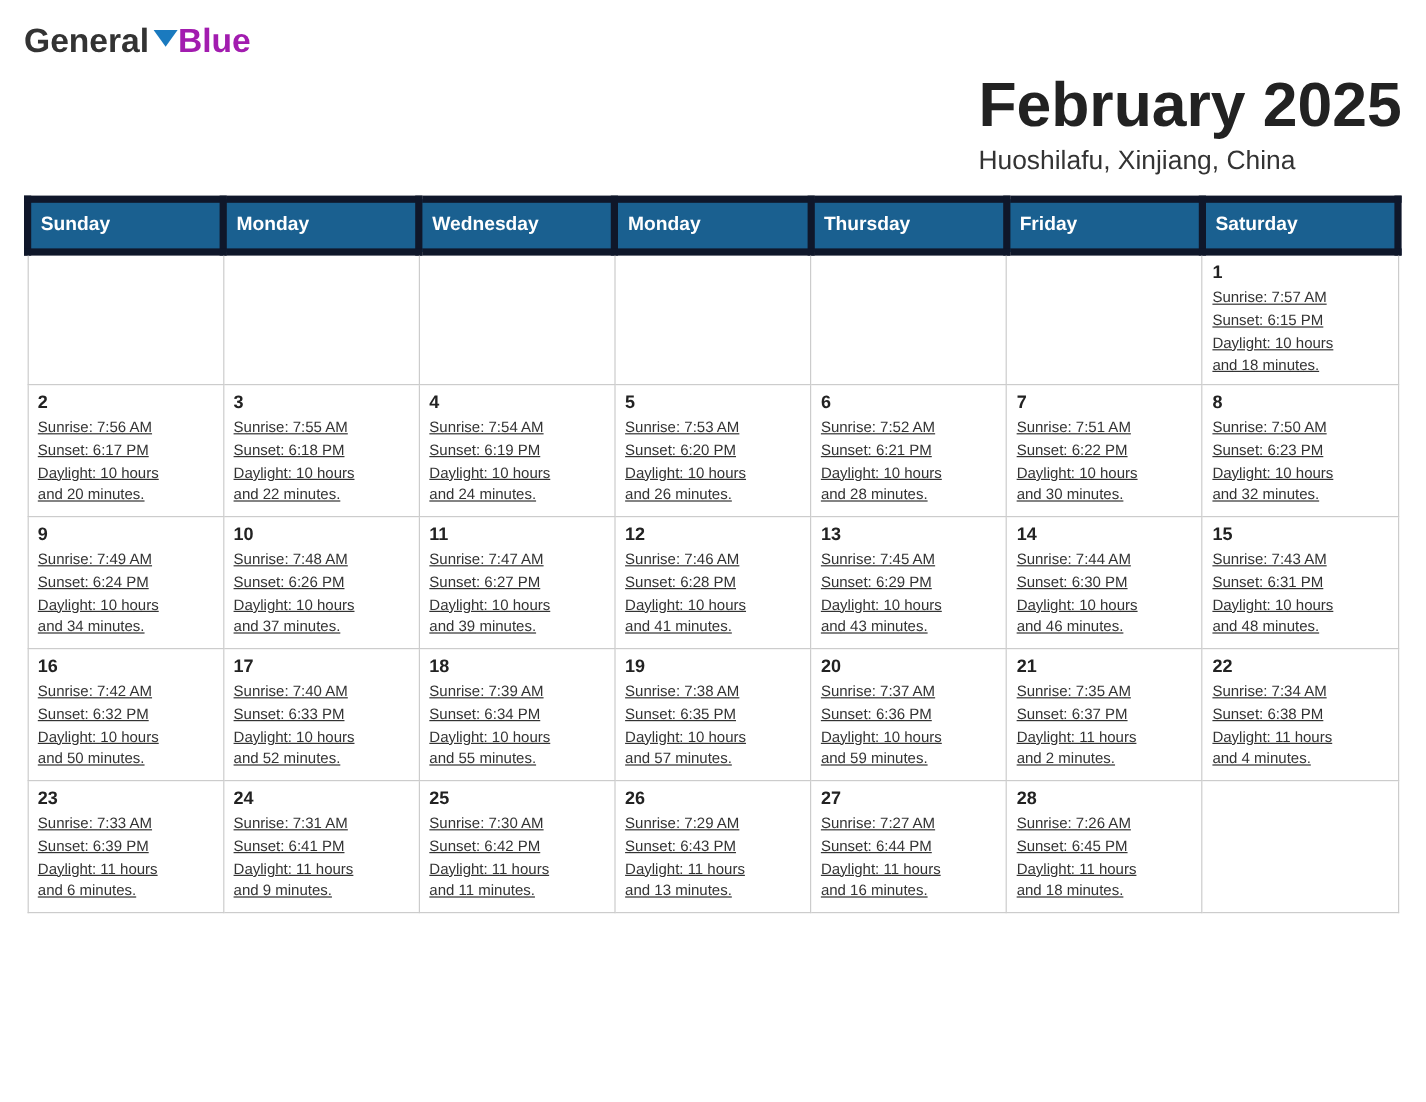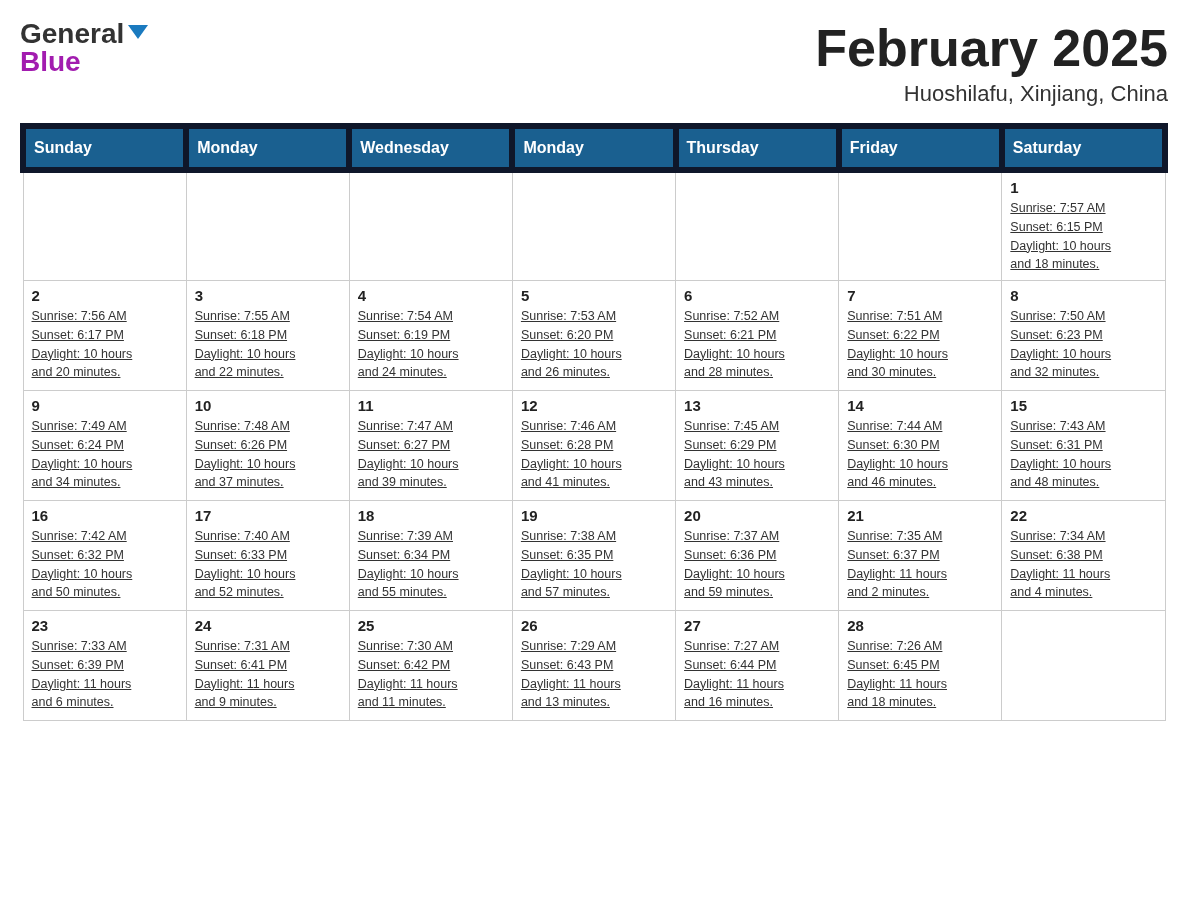--- a/index.html
+++ b/index.html
@@ -11,21 +11,21 @@
       min-height: 918px;
     }
     .header {
       display: flex;
       justify-content: space-between;
       align-items: flex-start;
       margin-bottom: 16px;
     }
     .logo {
       display: flex;
-      flex-direction: column;
+      flex-direction: row;
       align-items: flex-start;
     }
     .logo-general {
       font-size: 28px;
       font-weight: bold;
       color: #333;
       line-height: 1;
     }
     .logo-blue {
       font-size: 28px;
@@ -39,21 +39,22 @@
       height: 0;
       border-left: 10px solid transparent;
       border-right: 10px solid transparent;
       border-top: 14px solid #1a7abf;
       margin-left: 4px;
       vertical-align: middle;
       position: relative;
       top: -2px;
     }
     .title-section {
-      text-align: right;
+      text-align: left;
+      margin-top: 40px;
     }
     .calendar-title {
       font-size: 52px;
       font-weight: bold;
       color: #222;
       line-height: 1.1;
     }
     .calendar-subtitle {
       font-size: 22px;
       color: #333;

